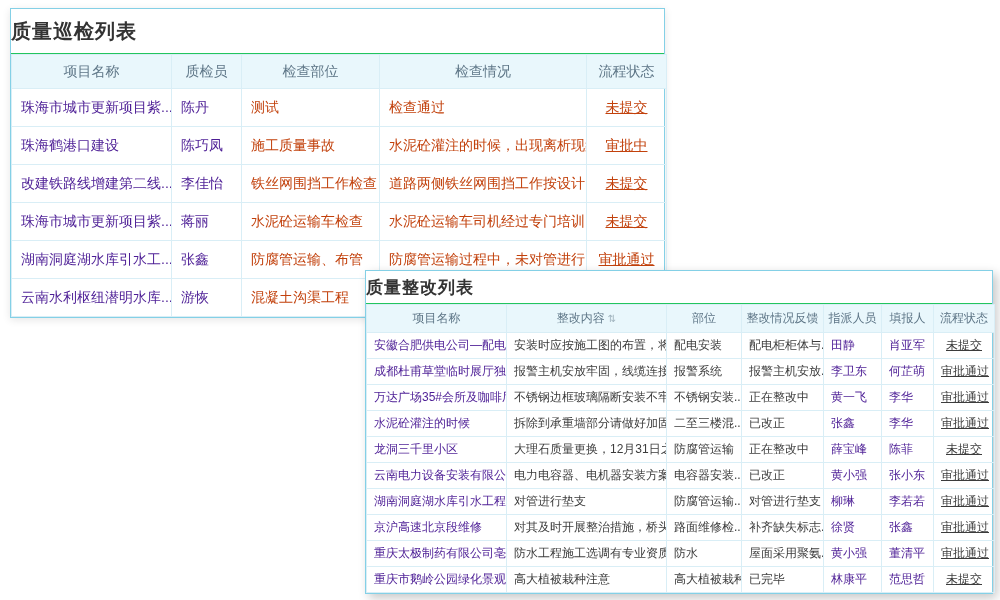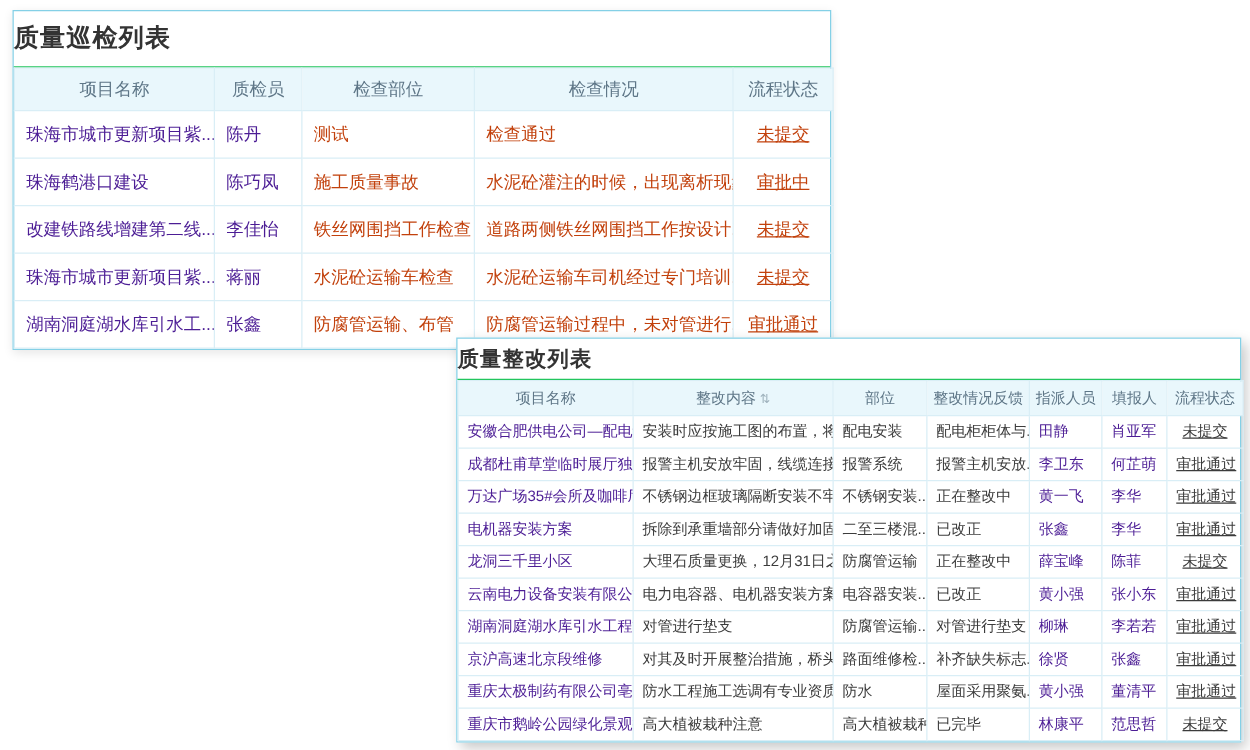--- a/index.html
+++ b/index.html
@@ -110,20 +110,27 @@
           <td>水泥砼运输车检查</td>
           <td class="situation">水泥砼运输车司机经过专门培训...</td>
           <td class="status st-pending">未提交</td>
         </tr>
         <tr>
           <td class="lnk">湖南洞庭湖水库引水工...</td>
           <td class="lnk">张鑫</td>
           <td>防腐管运输、布管</td>
           <td class="situation">防腐管运输过程中，未对管进行...</td>
           <td class="status st-approved">审批通过</td>
+        </tr>
+        <tr>
+          <td class="lnk">云南水利枢纽潜明水库...</td>
+          <td class="lnk">游恢</td>
+          <td>混凝土沟渠工程</td>
+          <td class="situation"></td>
+          <td class="status"></td>
         </tr>
       </tbody>
   </table>
 </div>
 
 <div class="panel panel-rectification">
   <div class="panel-title">质量整改列表</div>
   <table class="tbl2">
     <colgroup>
       <col style="width:140px">
@@ -167,21 +174,21 @@
         <tr>
           <td class="lnk">万达广场35#会所及咖啡厅空...</td>
           <td>不锈钢边框玻璃隔断安装不牢...</td>
           <td>不锈钢安装...</td>
           <td>正在整改中</td>
           <td class="lnk">黄一飞</td>
           <td class="lnk">李华</td>
           <td class="status st-approved">审批通过</td>
         </tr>
         <tr>
-          <td class="lnk">电机器安装方案</td>
+          <td class="lnk">水泥砼灌注的时候</td>
           <td>拆除到承重墙部分请做好加固...</td>
           <td>二至三楼混...</td>
           <td>已改正</td>
           <td class="lnk">张鑫</td>
           <td class="lnk">李华</td>
           <td class="status st-approved">审批通过</td>
         </tr>
         <tr>
           <td class="lnk">龙洞三千里小区</td>
           <td>大理石质量更换，12月31日之...</td>

